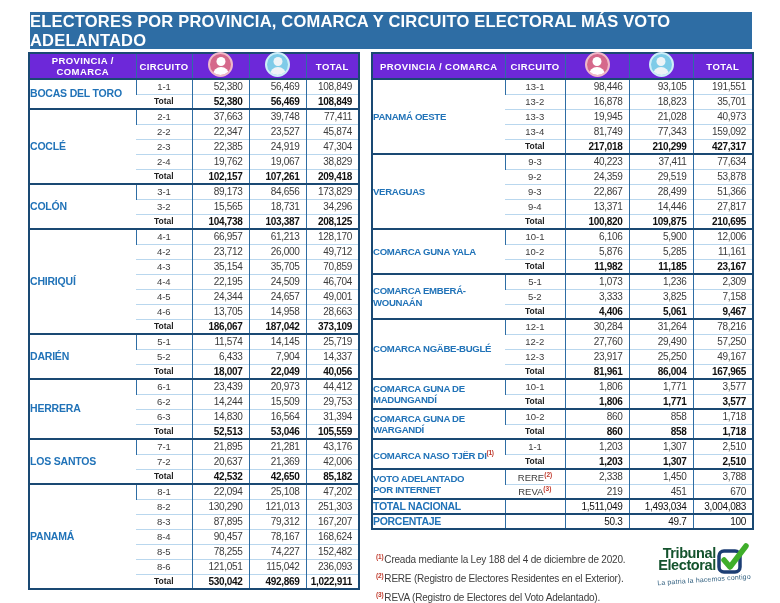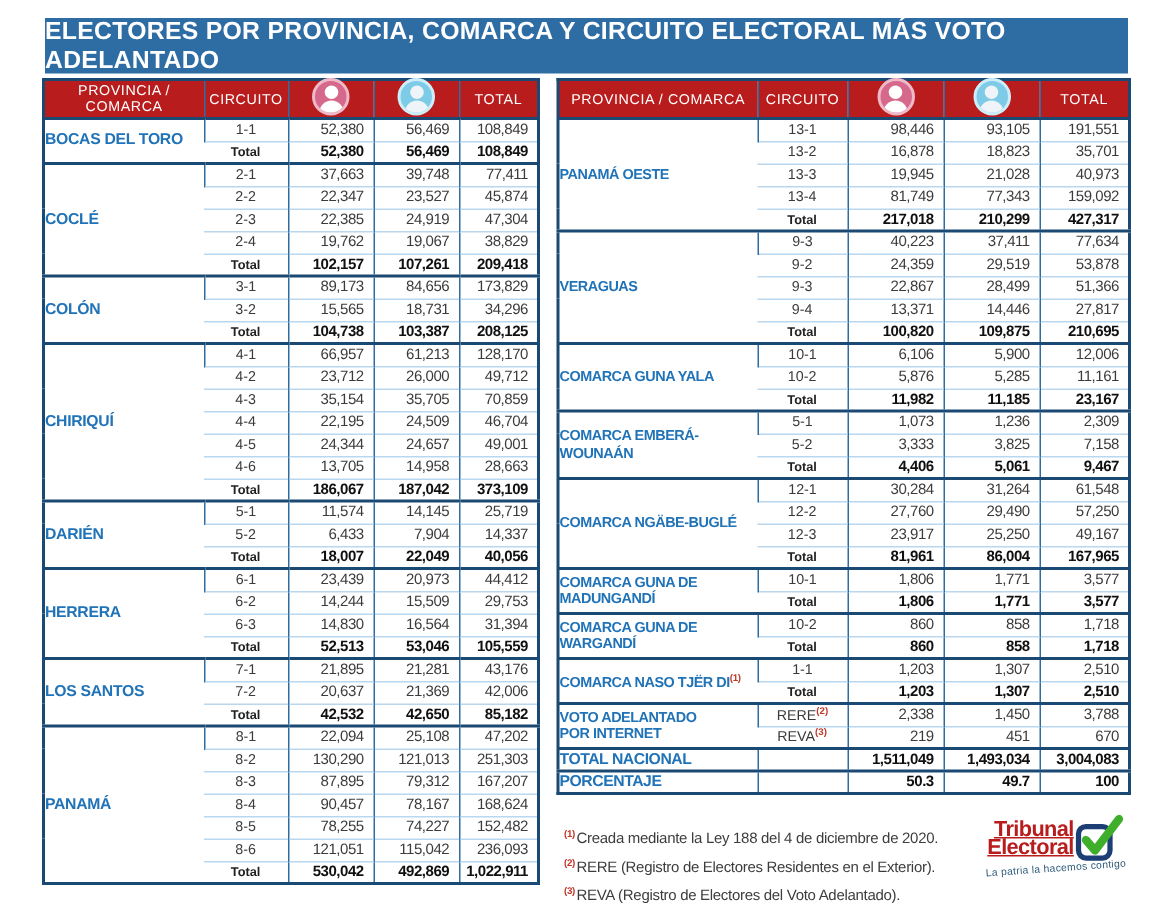--- a/index.html
+++ b/index.html
@@ -8,61 +8,61 @@
 
   .banner { position:absolute; left:30px; top:12px; width:722px; height:37px;
     background:#2e6da4; color:#ffffff; display:flex; align-items:center; justify-content:center;
     font-weight:bold; font-size:16.5px; letter-spacing:.2px; }
 
   table.panel { position:absolute; top:52px; border-collapse:collapse; table-layout:fixed;
     border:2px solid #1a4973; background:#ffffff; }
   #left-table  { left:28px;  width:330px; }
   #right-table { left:371px; width:381px; }
 
-  th { background:#b91c1c; color:#ffffff; font-weight:normal; font-size:9.5px; letter-spacing:.4px;
+  th { background:#6d28d9; color:#ffffff; font-weight:bold; font-size:9.5px; letter-spacing:.4px;
     height:26px; border-left:1px solid #2e6da4; border-bottom:2px solid #1a4973; text-align:center; }
   th:first-child { border-left:none; }
 
   td { height:15px; border-left:1px solid #2e6da4; border-top:1px solid #b9d7ee;
     font-size:10px; color:#3b3b3b; overflow:hidden; }
   td:first-child { border-left:none; }
   tr.sec-start td { border-top:2px solid #1a4973; }
 
   td.prov { color:#2173b8; font-weight:bold; font-size:10.5px;
     line-height:11.5px; letter-spacing:-.2px; }
   #right-table td.prov { font-size:9.6px; letter-spacing:-.3px; }
   td.prov span { white-space:pre-line; }
   td.circ { text-align:center; font-size:9.5px; }
   td.val  { text-align:right; padding-right:6px; letter-spacing:-.3px; }
 
   tr.total-row td.val { font-weight:bold; color:#101010; }
   tr.total-row td.tlabel { font-size:8.5px; font-weight:bold; color:#222222; }
-  tr.summary-row td.val { font-weight:bold; color:#101010; }
+  tr.summary-row td.val { font-weight:normal; color:#101010; }
   td.slabel { font-size:10.5px !important;margin-left:20px; }
 
   sup.fn, .fn-line sup { color:#c0392b; font-size:6.5px; font-weight:bold; vertical-align:super; }
 
   .picon { width:25px; height:25px; border-radius:50%; position:relative; overflow:hidden;
     margin:-3px auto 0; border:2px solid; }
   .picon.female { background:#d5688b; border-color:#efb9ca; }
   .picon.male   { background:#7ecbe8; border-color:#cdeef8; }
   .phead { position:absolute; width:9px; height:9px; border-radius:50%; background:#ffffff;
     left:50%; top:3px; transform:translateX(-50%); }
   .pbody { position:absolute; width:16px; height:12px; border-radius:8px 8px 0 0; background:#ffffff;
     left:50%; top:13px; transform:translateX(-50%); }
   .picon.male .phead, .picon.male .pbody { background:#eef4f7; }
 
   .footnotes { position:absolute; left:376px; top:549px; font-size:10px; color:#3d3d3d;
     line-height:15.5px; letter-spacing:-.2px; }
   .fn-line sup { margin-right:1px; }
 
   .logo { position:absolute; left:642px; top:543px; width:124px; }
   .logo-row { display:flex; align-items:center; justify-content:center; }
-  .logo-text { text-align:right; color:#b91c1c; font-weight:bold; font-size:14.5px;
-    line-height:12.5px; letter-spacing:-.4px; margin-right:0;text-decoration:underline; }
+  .logo-text { text-align:right; color:#14532d; font-weight:bold; font-size:14.5px;
+    line-height:12.5px; letter-spacing:-.4px; margin-right:0; }
   .tagline { display:block; font-size:6.9px; color:#2e5d7d; transform:rotate(-4deg);
     margin-top:1px; text-align:center; letter-spacing:.2px; }
 </style>
 </head>
 <body>
 
 <div class="page">
 
   <div class="banner">ELECTORES POR PROVINCIA, COMARCA Y CIRCUITO ELECTORAL MÁS VOTO ADELANTADO</div>
 
@@ -421,21 +421,21 @@
           <td class="circ tlabel"><span>Total</span></td>
           <td class="val"><span>4,406</span></td>
           <td class="val"><span>5,061</span></td>
           <td class="val"><span>9,467</span></td>
         </tr>
         <tr class="sec-start">
           <td class="prov" rowspan="4"><span>COMARCA NGÄBE-BUGLÉ</span></td>
           <td class="circ"><span>12-1</span></td>
           <td class="val"><span>30,284</span></td>
           <td class="val"><span>31,264</span></td>
-          <td class="val"><span>61,548</span></td>
+          <td class="val"><span>78,216</span></td>
         </tr>
         <tr>
           <td class="circ"><span>12-2</span></td>
           <td class="val"><span>27,760</span></td>
           <td class="val"><span>29,490</span></td>
           <td class="val"><span>57,250</span></td>
         </tr>
         <tr>
           <td class="circ"><span>12-3</span></td>
           <td class="val"><span>23,917</span></td>

